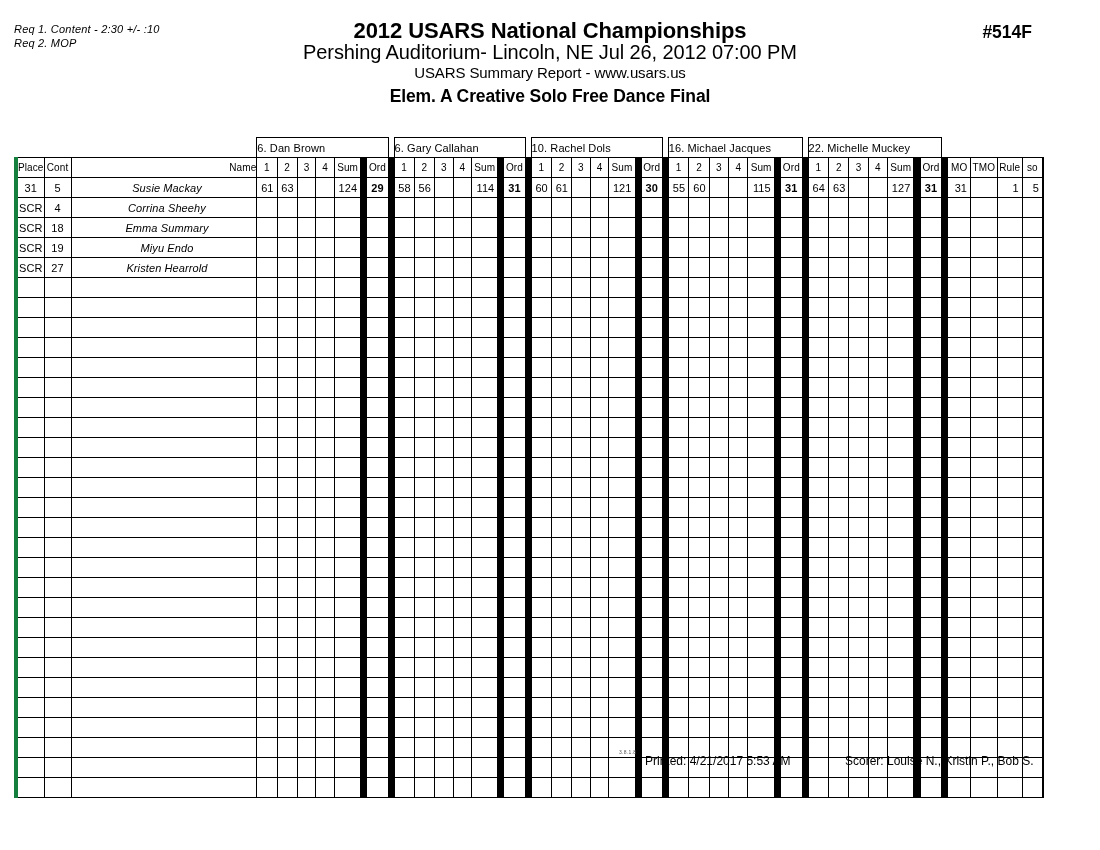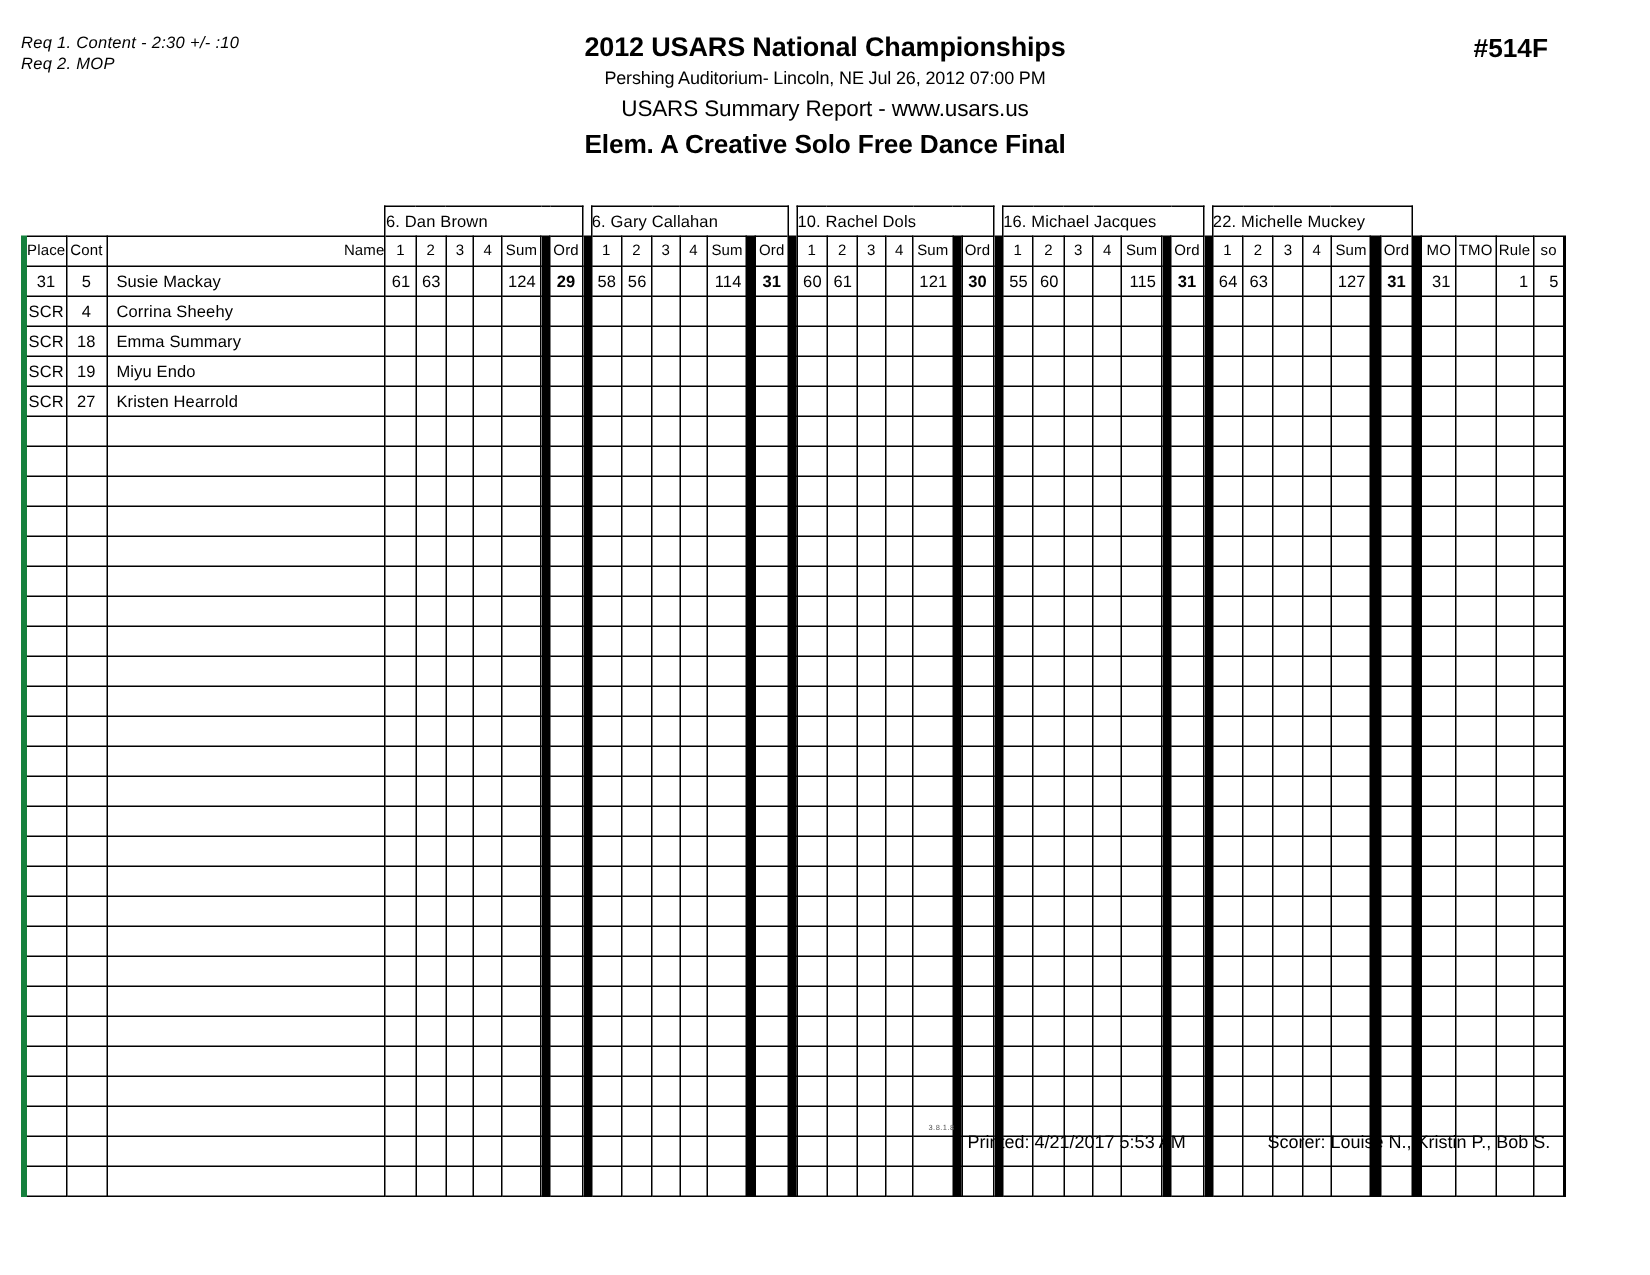--- a/index.html
+++ b/index.html
@@ -31,27 +31,27 @@
 
   
   #title-block {
     position: absolute;
     left: 0px;
     top: 20px;
     width: 1100px;
     text-align: center;
   }
   #event-title {
-    font-size: 18px;
+    font-size: 22px;
     font-weight: bold;
     line-height: 22px;
     letter-spacing: -0.1px;
   }
   #venue-line {
-    font-size: 12px;
+    font-size: 20px;
     line-height: 20px;
     letter-spacing: -0.1px;
   }
   #category-title {
     font-size: 17.5px;
     font-weight: bold;
     line-height: 24px;
     letter-spacing: -0.1px;
   }
   #report-line {
@@ -118,22 +118,23 @@
   }
 
   
   .datarow td {
     height: 19px;
     font-size: 11px;
     text-align: center;
     letter-spacing: 0.1px;
   }
   .datarow td.c-name {
-    text-align: left;
+    text-align: center;
     padding-left: 6px;
+    font-style: italic;
   }
   .datarow td.c-num {
     text-align: right;
     padding-right: 3px;
   }
   .datarow td.c-ord {
     text-align: center;
     font-weight: bold;
   }
 

